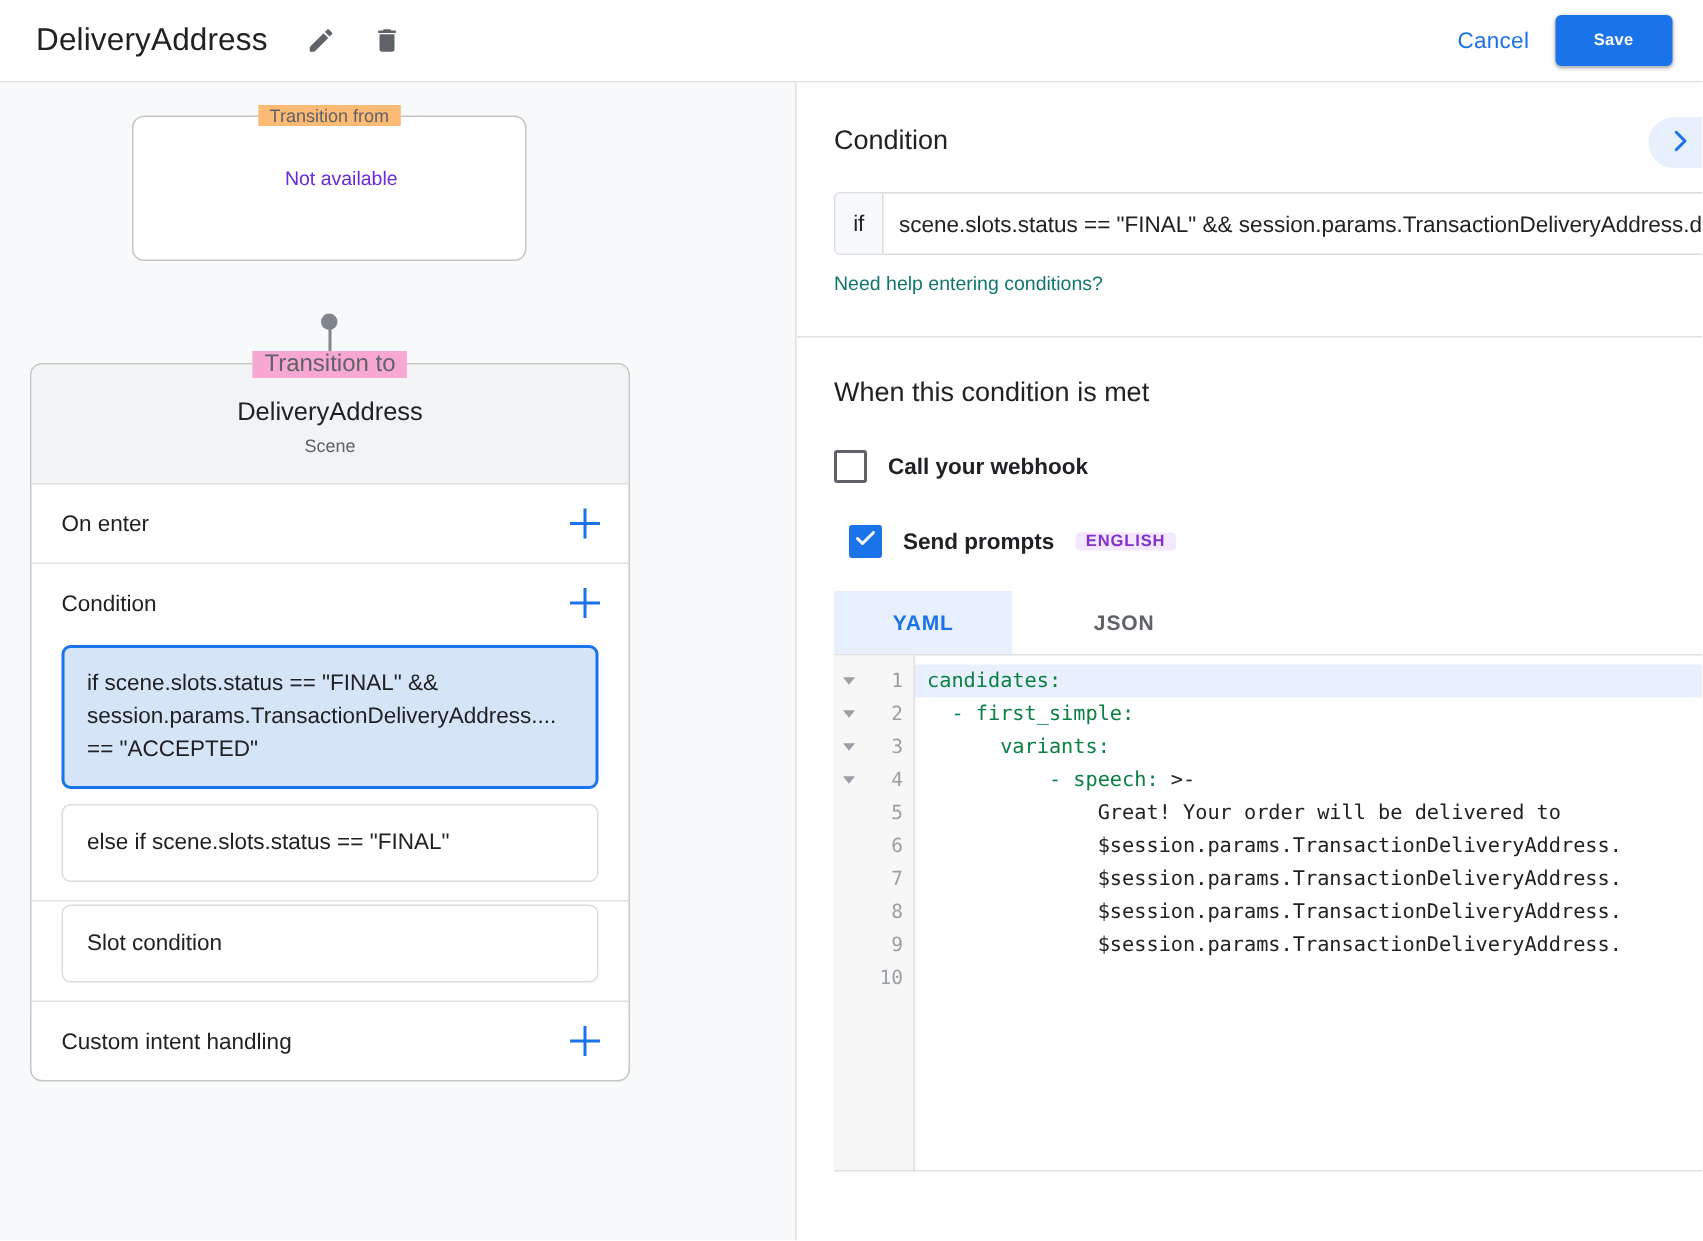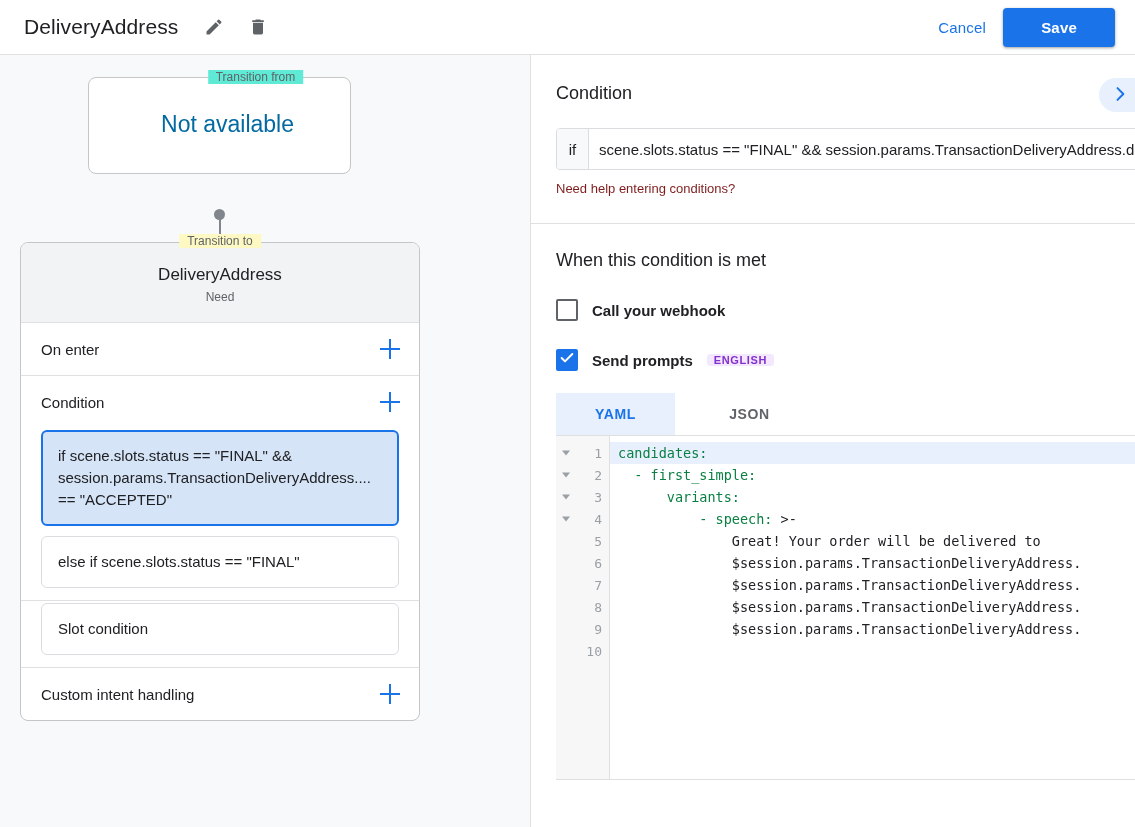--- a/index.html
+++ b/index.html
@@ -40,49 +40,49 @@
     padding-right: 20px;
   }
   #cancel-button {
     background: transparent; border: 0;
     color: #1a73e8; font-size: 15px; font-family: inherit;
     padding: 9px 16px; border-radius: 4px; cursor: pointer;
     letter-spacing: .2px;
   }
   #save-button {
     background: #1a73e8; border: 0; color: #ffffff;
-    font-size: 15px; font-weight: 700; font-family: inherit;
-    padding: 11px 38px; border-radius: 4px; cursor: pointer;
+    font-size: 11px; font-weight: 700; font-family: inherit;
+    padding: 11px 26px; border-radius: 4px; cursor: pointer;
     letter-spacing: .2px;
     box-shadow: 0 1px 2px rgba(60,64,67,.3), 0 1px 3px 1px rgba(60,64,67,.15);
   }
 
   
   #left-pane {
     position: absolute; left: 0; top: 55px; width: 530px; height: 772px;
     background: #f8f9fa; overflow: hidden;
   }
 
   .fieldset-box {
     position: absolute;
     border: 1px solid #c4c7c5;
     border-radius: 8px;
     background: #ffffff;
   }
   .fieldset-legend {
     position: absolute; top: -8px; left: 50%; transform: translateX(-50%);
-    background: #5eead4; padding: 0 8px;
-    font-size: 12px; color: #5f6368; white-space: nowrap; margin-left: 36px;
+    background: #fdba74; padding: 0 8px;
+    font-size: 12px; color: #5f6368; white-space: nowrap;
   }
 
   
   #transition-from-box { left: 88px; top: 22px; width: 263px; height: 97px; }
   #transition-from-label {
     position: absolute; left: 16px; right: 0; top: 33px; text-align: center;
-    font-size: 23px; color: #0369a1;
+    font-size: 13px; color: #6d28d9;
   }
   #connector-dot {
     position: absolute; left: 214px; top: 154px;
     width: 11px; height: 11px; border-radius: 50%; background: #80868b;
   }
   #connector-line {
     position: absolute; left: 219px; top: 160px;
     width: 1.5px; height: 55px; background: #80868b;
   }
   #connector-arrow {
@@ -94,22 +94,22 @@
   }
 
   
   #scene-card {
     position: absolute; left: 20px; top: 187px; width: 400px;
     border: 1px solid #c4c7c5; border-radius: 8px;
     background: #ffffff; overflow: hidden;
   }
   #scene-card-legend {
     position: absolute; top: 179px; left: 220px; transform: translateX(-50%);
-    background: #fef9c3; padding: 0 8px; z-index: 3;
-    font-size: 12px; color: #5f6368; white-space: nowrap;
+    background: #f9a8d4; padding: 0 8px; z-index: 3;
+    font-size: 16px; color: #5f6368; white-space: nowrap;
   }
   #scene-header {
     background: #f1f3f4; padding: 22px 0 18px 0; text-align: center;
     border-bottom: 1px solid #e0e0e0;
   }
   #scene-name { font-size: 17px; color: #202124; }
   #scene-subtitle { font-size: 12px; color: #5f6368; margin-top: 5px; }
 
   .section { border-bottom: 1px solid #e0e0e0; }
   .section:last-child { border-bottom: 0; }
@@ -171,21 +171,21 @@
     display: flex; align-items: center; justify-content: center;
     font-size: 15px; color: #202124;
   }
   #condition-input {
     flex: 1; border: 0; outline: 0; padding: 0 10px;
     font-size: 15px; color: #202124; font-family: inherit;
     background: transparent; min-width: 0;
   }
   #condition-help-link {
     display: inline-block; margin-top: 11px;
-    font-size: 13px; color: #7f1d1d; text-decoration: none; cursor: pointer;
+    font-size: 13px; color: #0f766e; text-decoration: none; cursor: pointer;
   }
 
   #met-section { padding: 26px 25px 0 25px; }
   #met-heading { font-size: 18px; color: #202124; margin-bottom: 28px; }
 
   .check-row { display: flex; align-items: center; margin-bottom: 0; }
   .checkbox {
     width: 22px; height: 22px; border-radius: 2px; cursor: pointer;
     display: flex; align-items: center; justify-content: center;
     flex: 0 0 22px;
@@ -194,21 +194,21 @@
   .checkbox.checked { background: #1a73e8; border: 2px solid #1a73e8; }
   .check-label {
     margin-left: 14px; font-size: 15px; color: #202124; font-weight: 700;
   }
   #lang-badge {
     margin-left: 14px; background: #f3e8fd; color: #8430ce;
     font-size: 11px; font-weight: 700; letter-spacing: .6px;
     padding: 0 7px; border-radius: 3px; text-align: right;
   }
   #webhook-row { margin-bottom: 28px; }
-  #prompts-row { margin-bottom: 14px; }
+  #prompts-row { margin-bottom: 14px; margin-left: 10px; }
 
   #prompts-desc {
     font-size: 13.5px; color: #3c4043; line-height: 20px; max-width: 565px;
   }
   #prompts-desc a { color: #1a73e8; text-decoration: none; }
 
   
   #editor-tabs { display: flex; margin-top: 22px; gap: 15px; }
   .tab {
     font-size: 14px; font-weight: 700; letter-spacing: .6px;
@@ -293,21 +293,21 @@
 
     <div id="connector-dot"></div>
     <div id="connector-line"></div>
     <div id="connector-arrow"></div>
 
     <div id="scene-card-legend">Transition to</div>
     <div id="scene-card">
 
       <div id="scene-header">
         <div id="scene-name">DeliveryAddress</div>
-        <div id="scene-subtitle">Need</div>
+        <div id="scene-subtitle">Scene</div>
       </div>
 
       <div class="section">
         <div class="section-head">
           <span class="section-title">On enter</span>
           <button class="plus-btn"></button>
         </div>
       </div>
 
       <div class="section">

